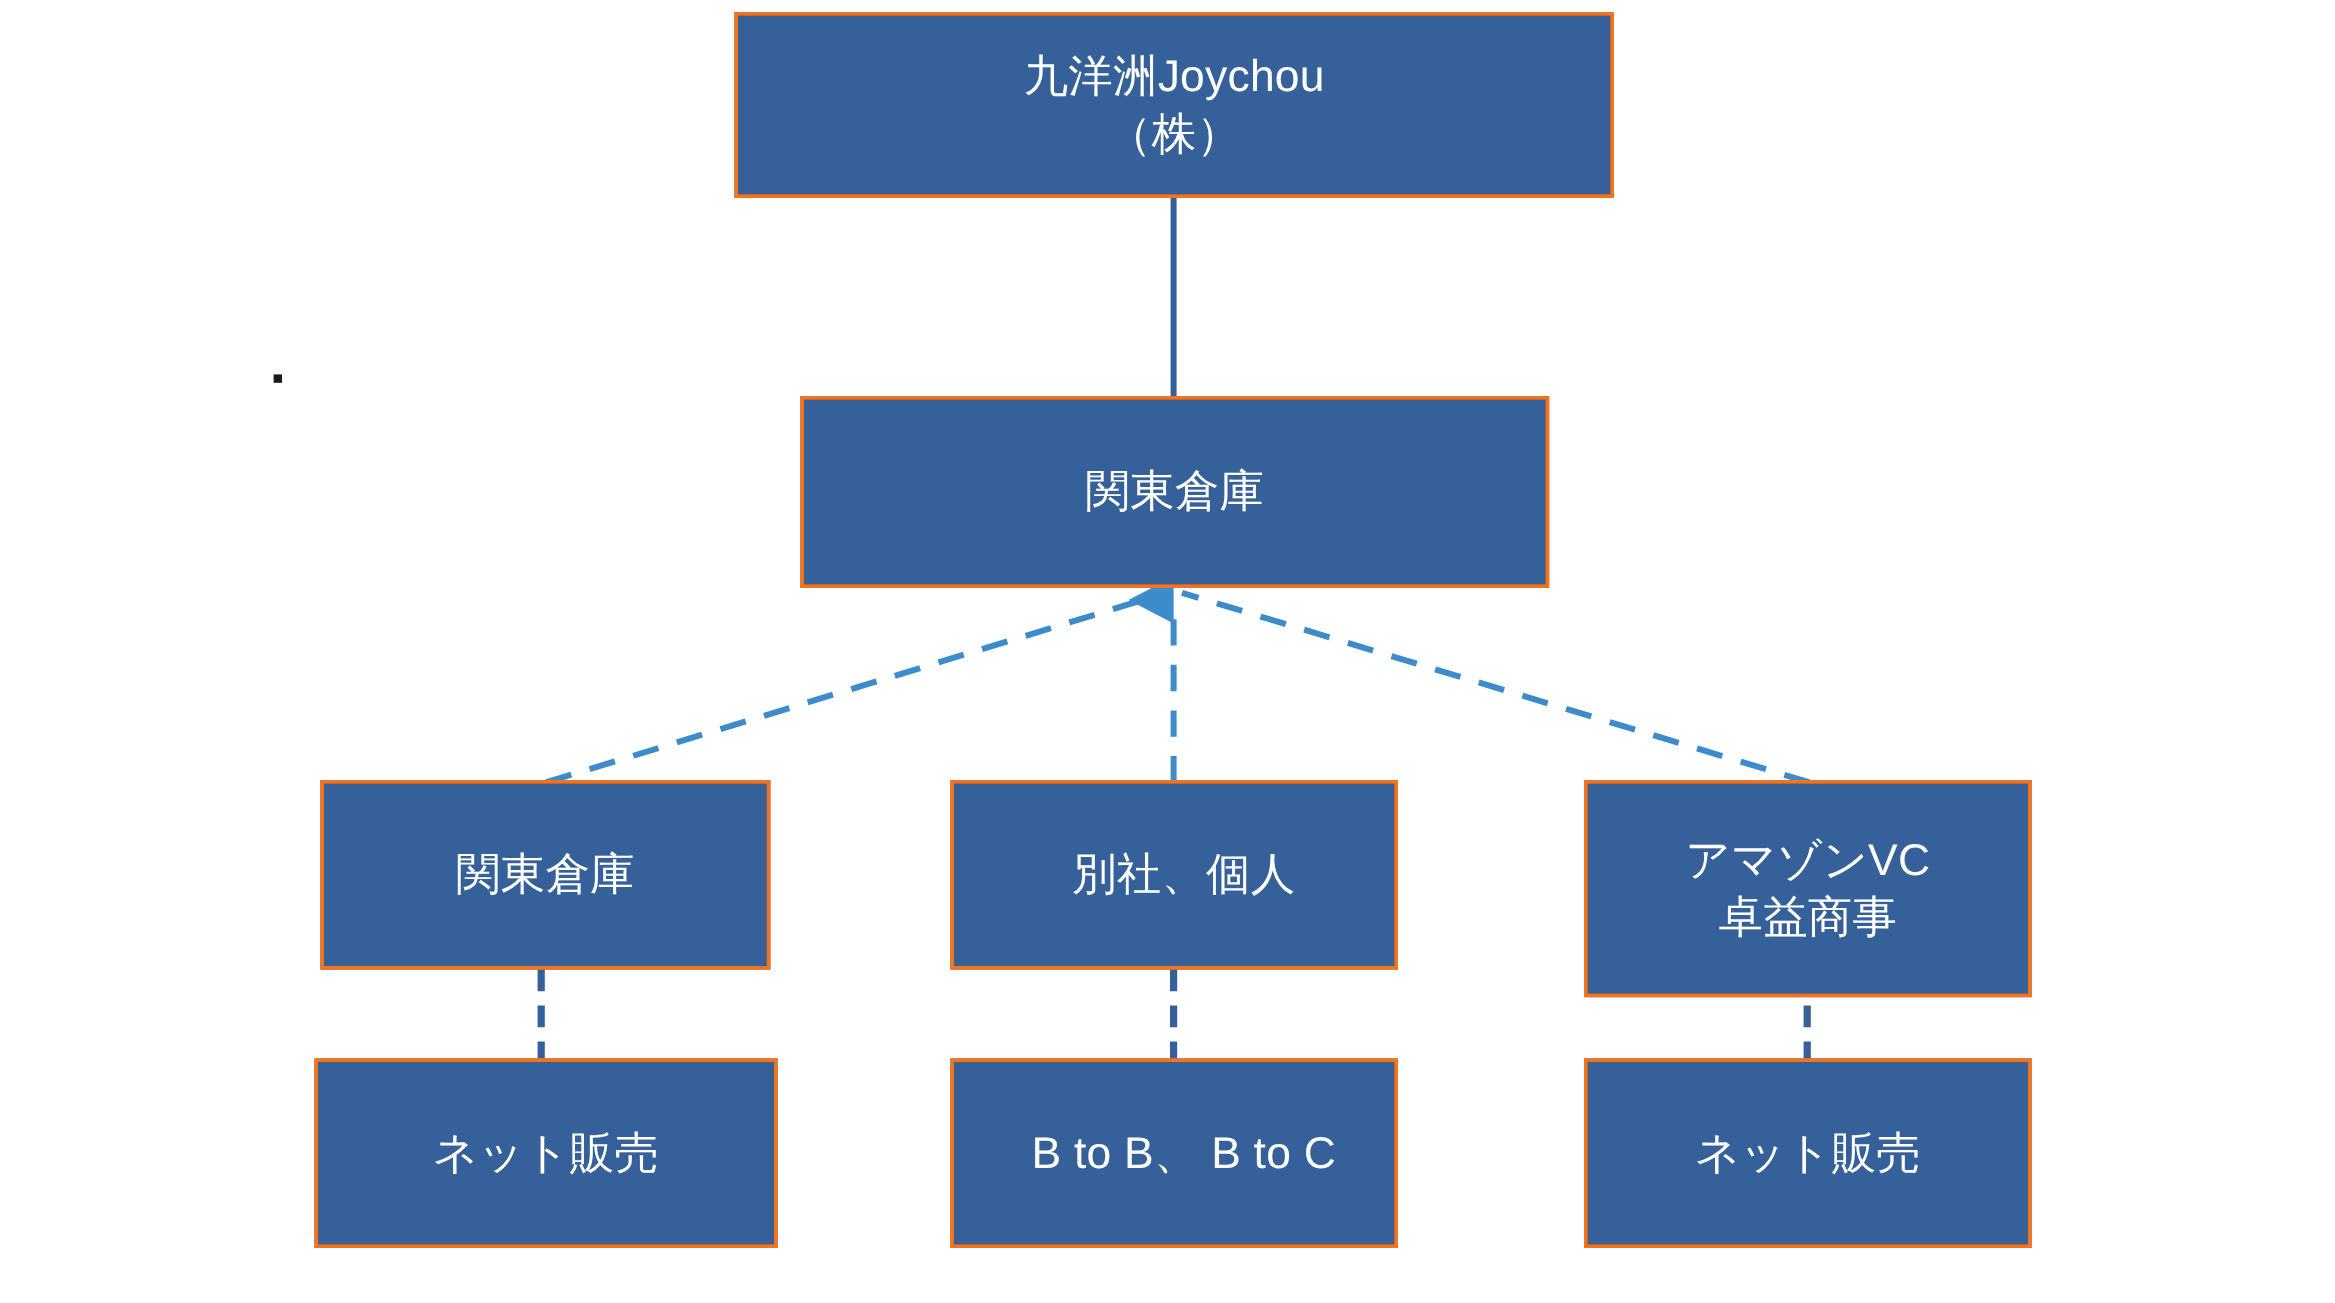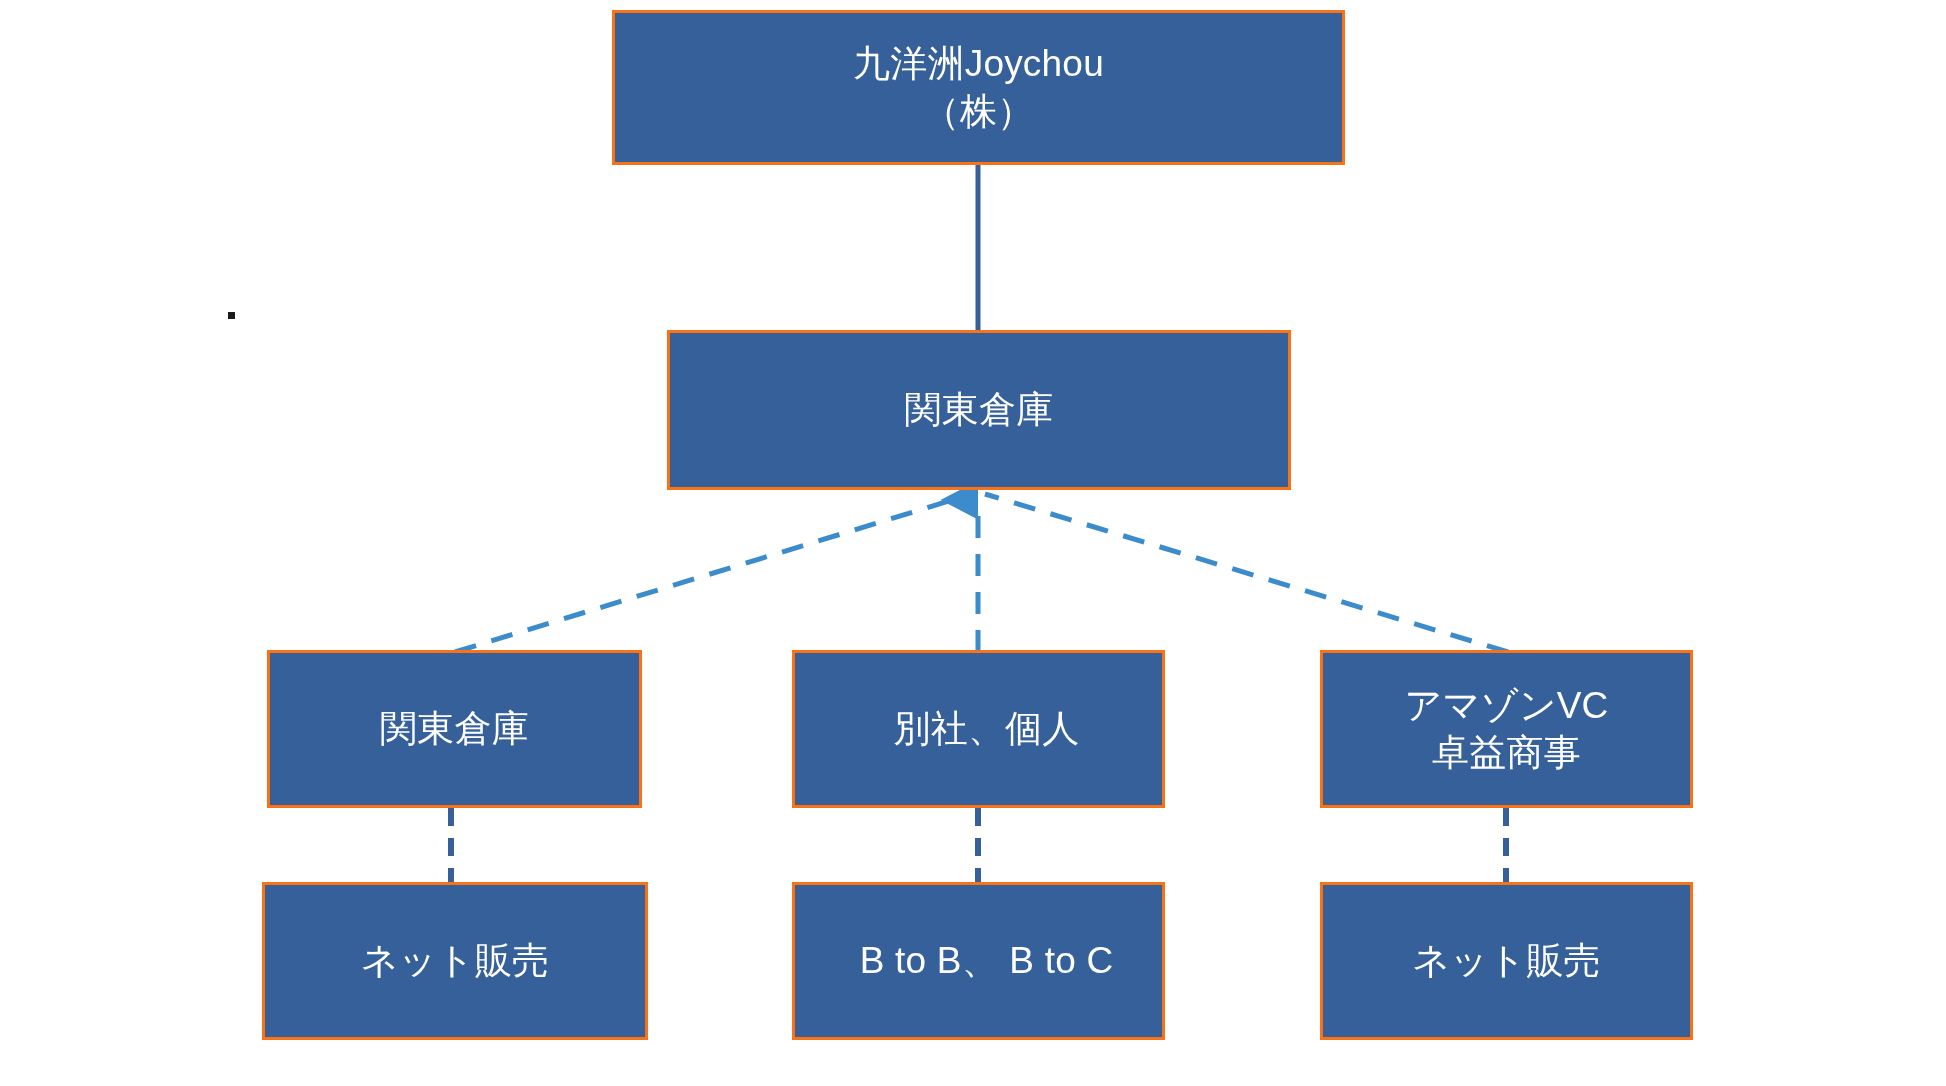--- a/index.html
+++ b/index.html
@@ -118,21 +118,21 @@
       <span>関東倉庫</span>
     </span>
   </div>
 
   <div class="node" id="node-other" style="left:792px; top:650px; width:373px; height:158px;">
     <span class="lines">
       <span>別社、個人</span>
     </span>
   </div>
 
-  <div class="node" id="node-amazonvc" style="left:1320px; top:650px; width:373px; height:158px;">
+  <div class="node" id="node-amazonvc" style="left:1320px; top:650px; width:373px; height:181px;">
     <span class="lines">
       <span>アマゾンVC</span>
       <span>卓益商事</span>
     </span>
   </div>
 
   <div class="node" id="node-net1" style="left:262px; top:882px; width:386px; height:158px;">
     <span class="lines">
       <span>ネット販売</span>
     </span>

